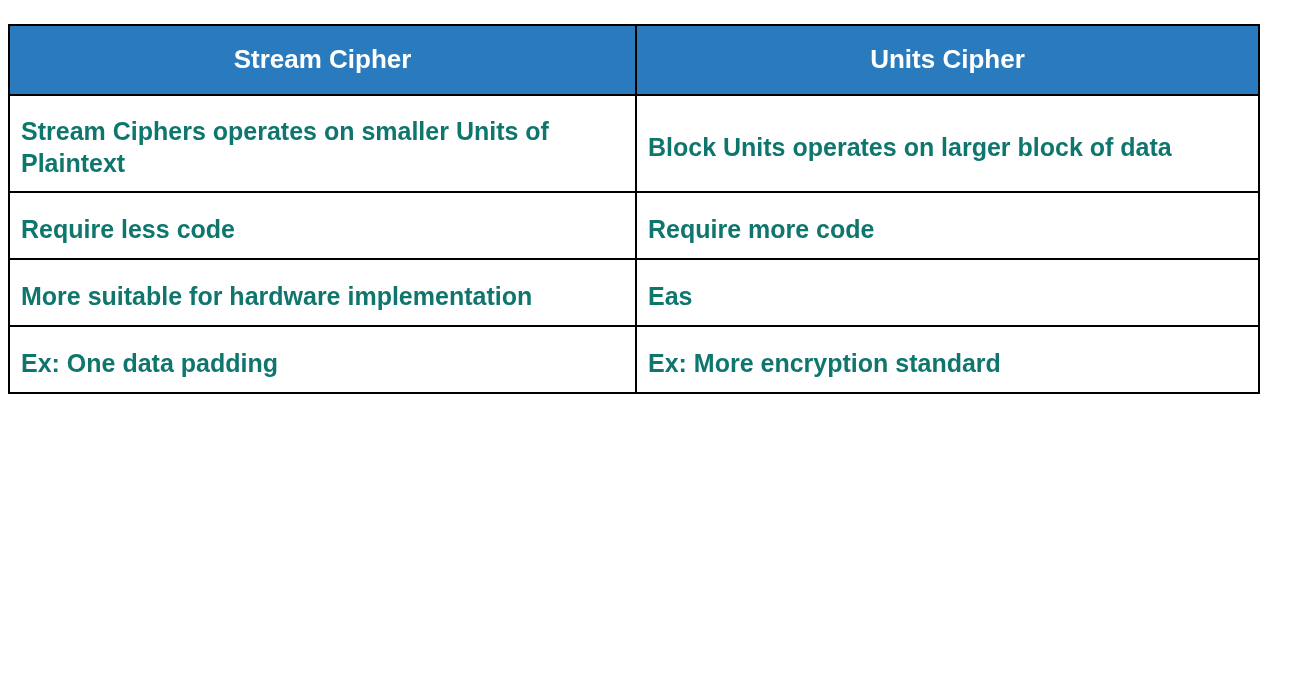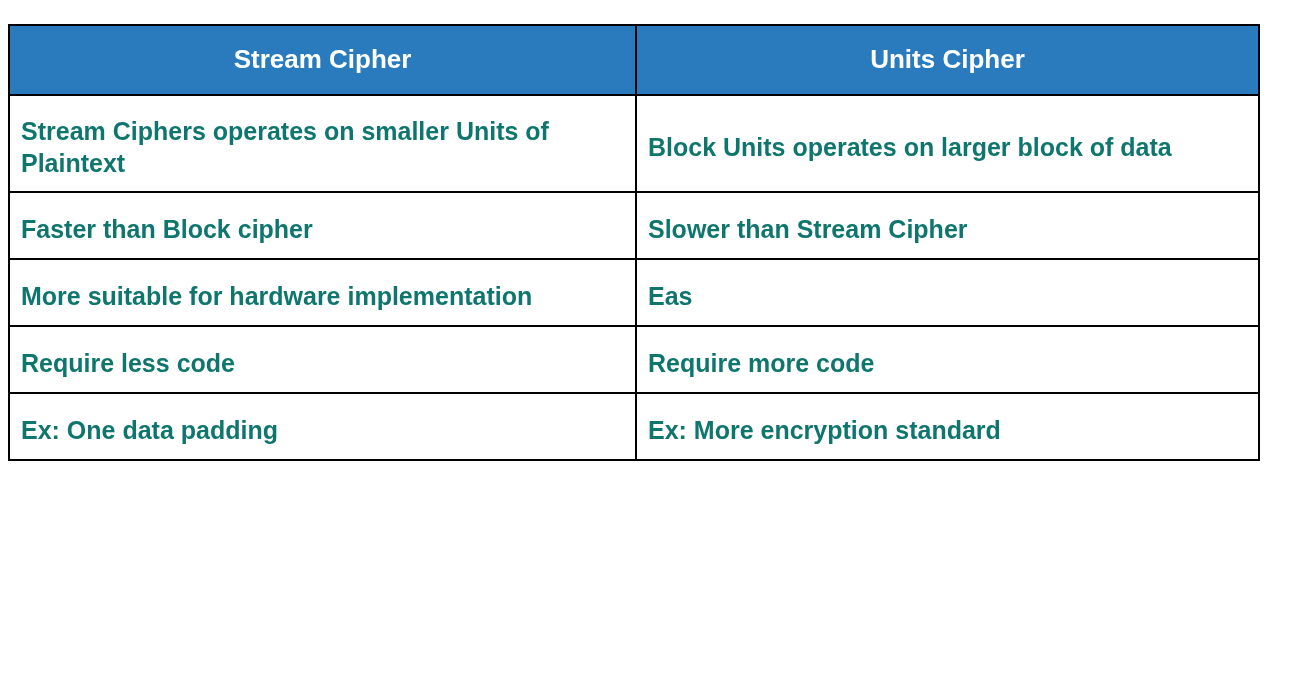--- a/index.html
+++ b/index.html
@@ -77,30 +77,26 @@
         <th>Stream Cipher</th>
         <th>Units Cipher</th>
       </tr>
     </thead>
     <tbody>
       <tr class="row-h2">
         <td>Stream Ciphers operates on smaller Units of Plaintext</td>
         <td>Block Units operates on larger block of data</td>
       </tr>
       <tr class="row-h1">
-        <td>Faster than Block cipher</td>
-        <td>Slower than Stream Cipher</td>
+        <td>Require less code</td>
+        <td>Require more code</td>
       </tr>
       <tr class="row-h1">
         <td>More suitable for hardware implementation</td>
         <td>Eas</td>
-      </tr>
-      <tr class="row-h1">
-        <td>Require less code</td>
-        <td>Require more code</td>
       </tr>
       <tr class="row-h1">
         <td>Ex: One data padding</td>
         <td>Ex: More encryption standard</td>
       </tr>
     </tbody>
   </table>
 
 </div>
 

